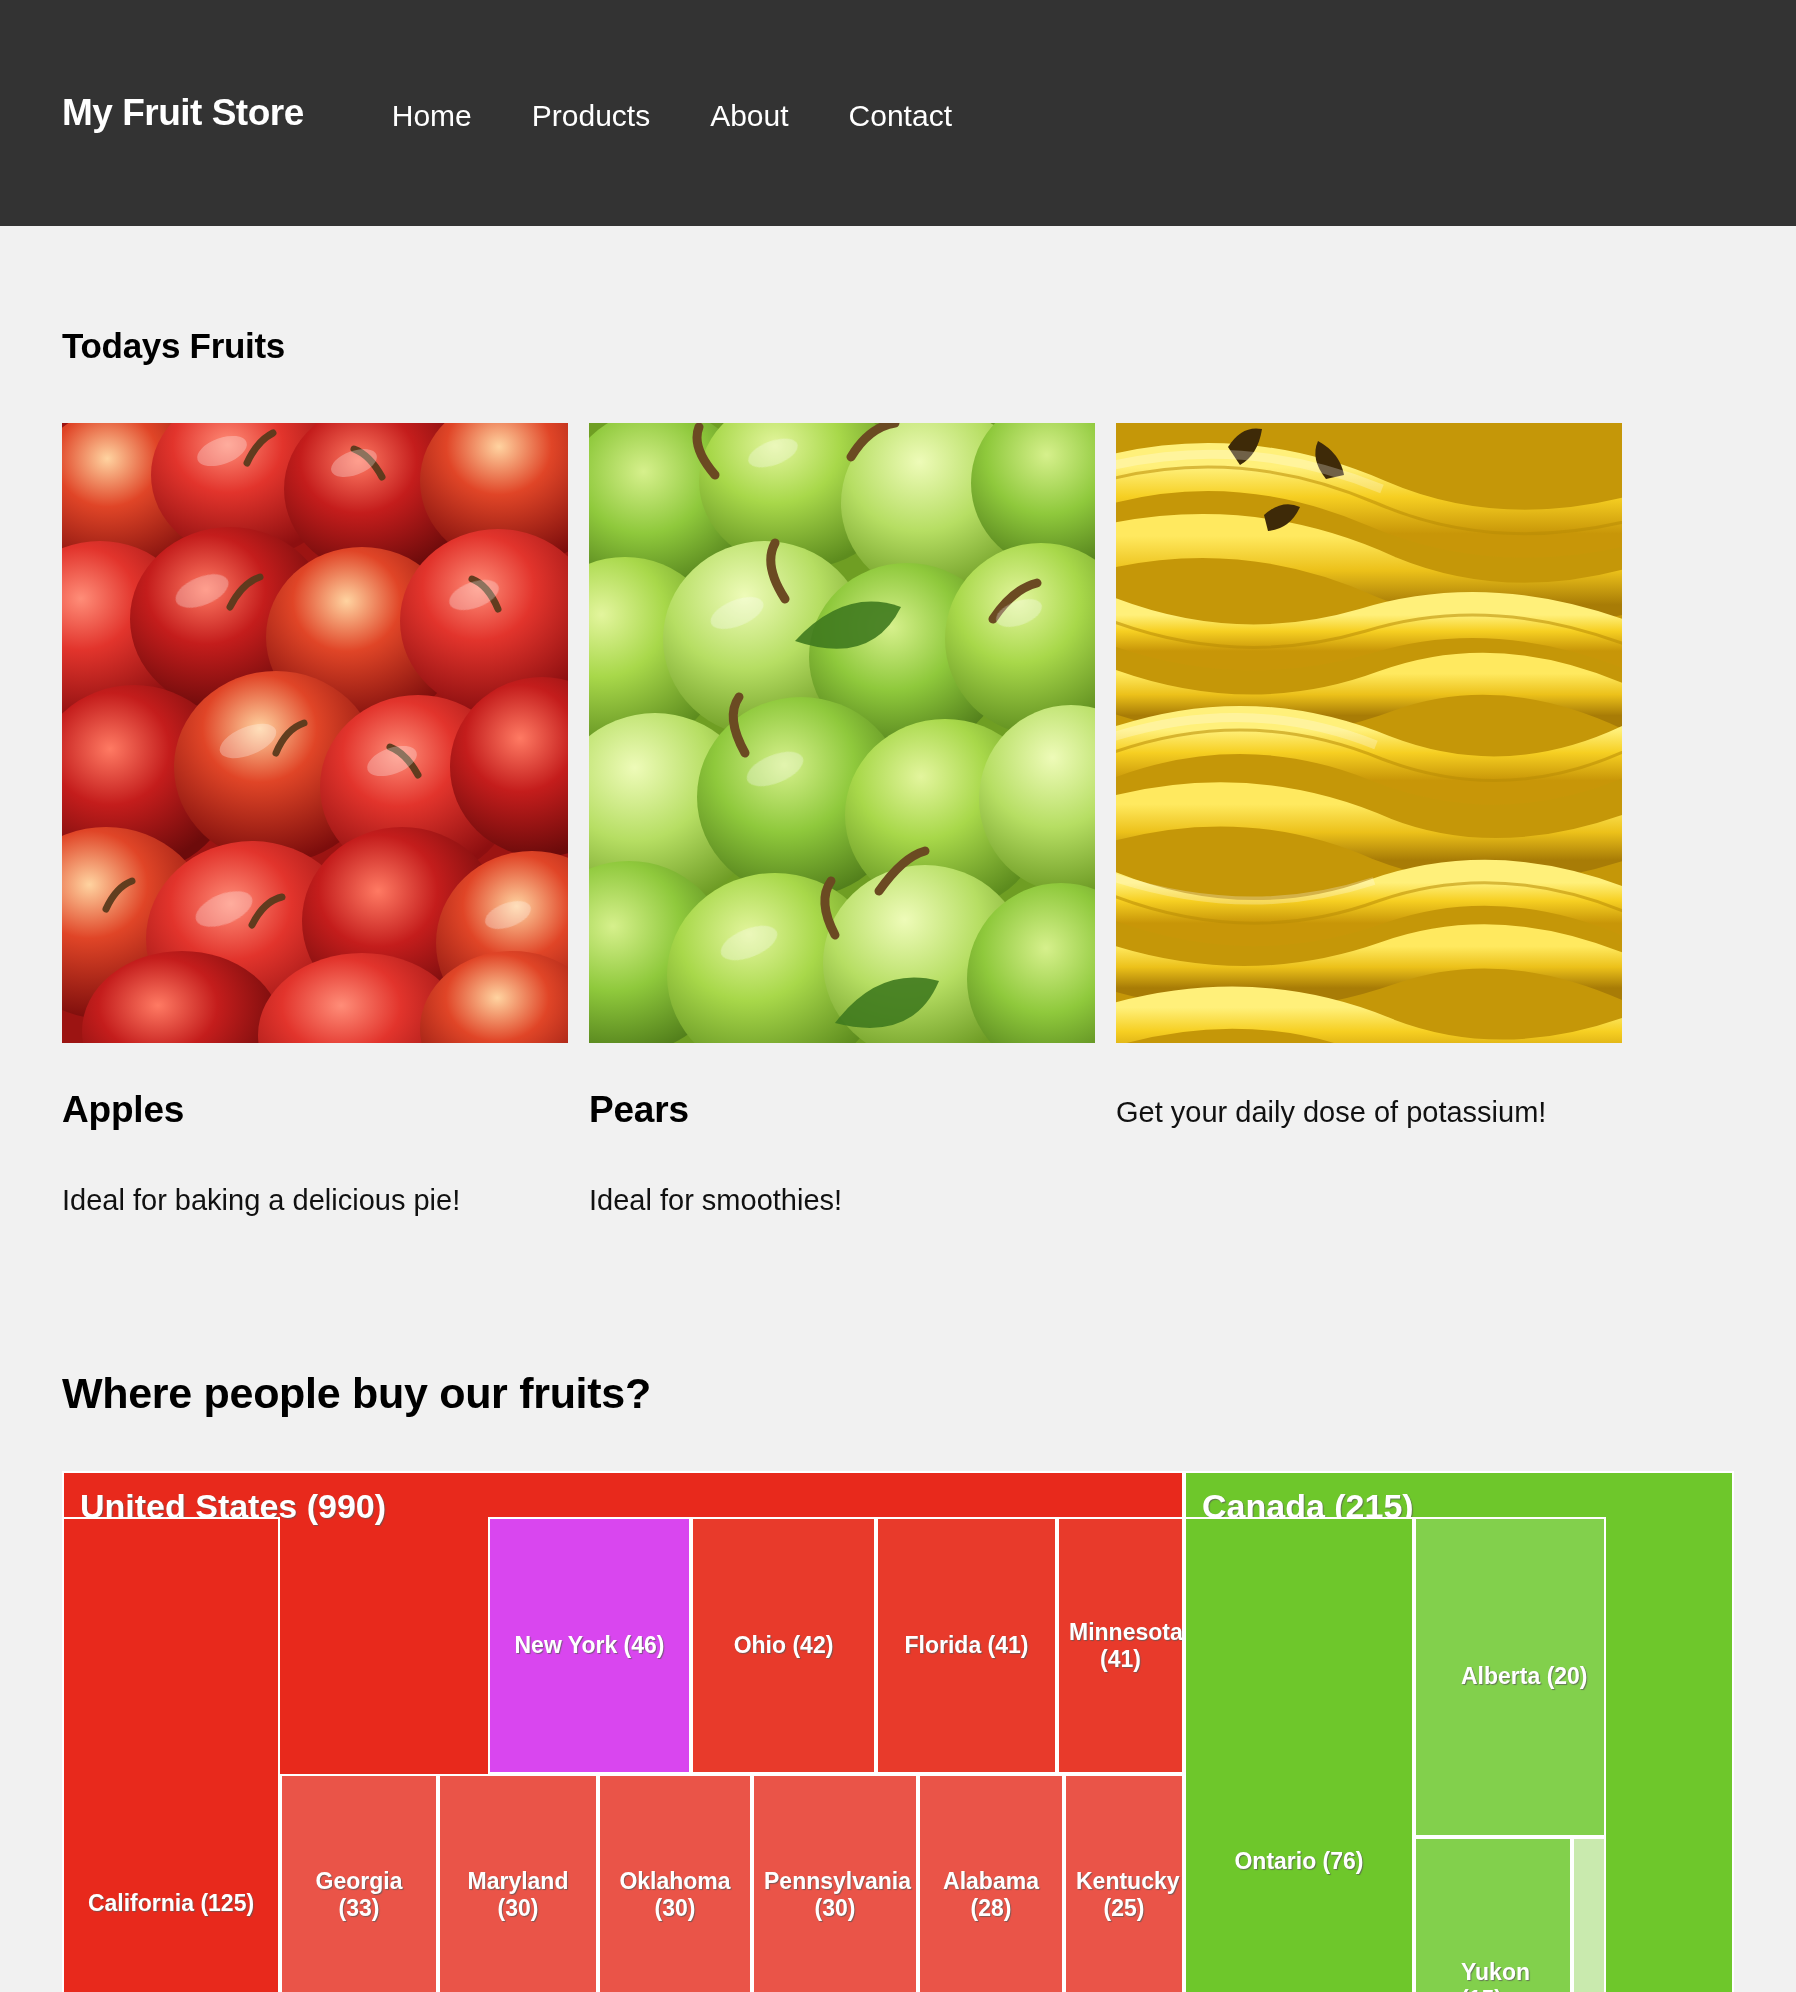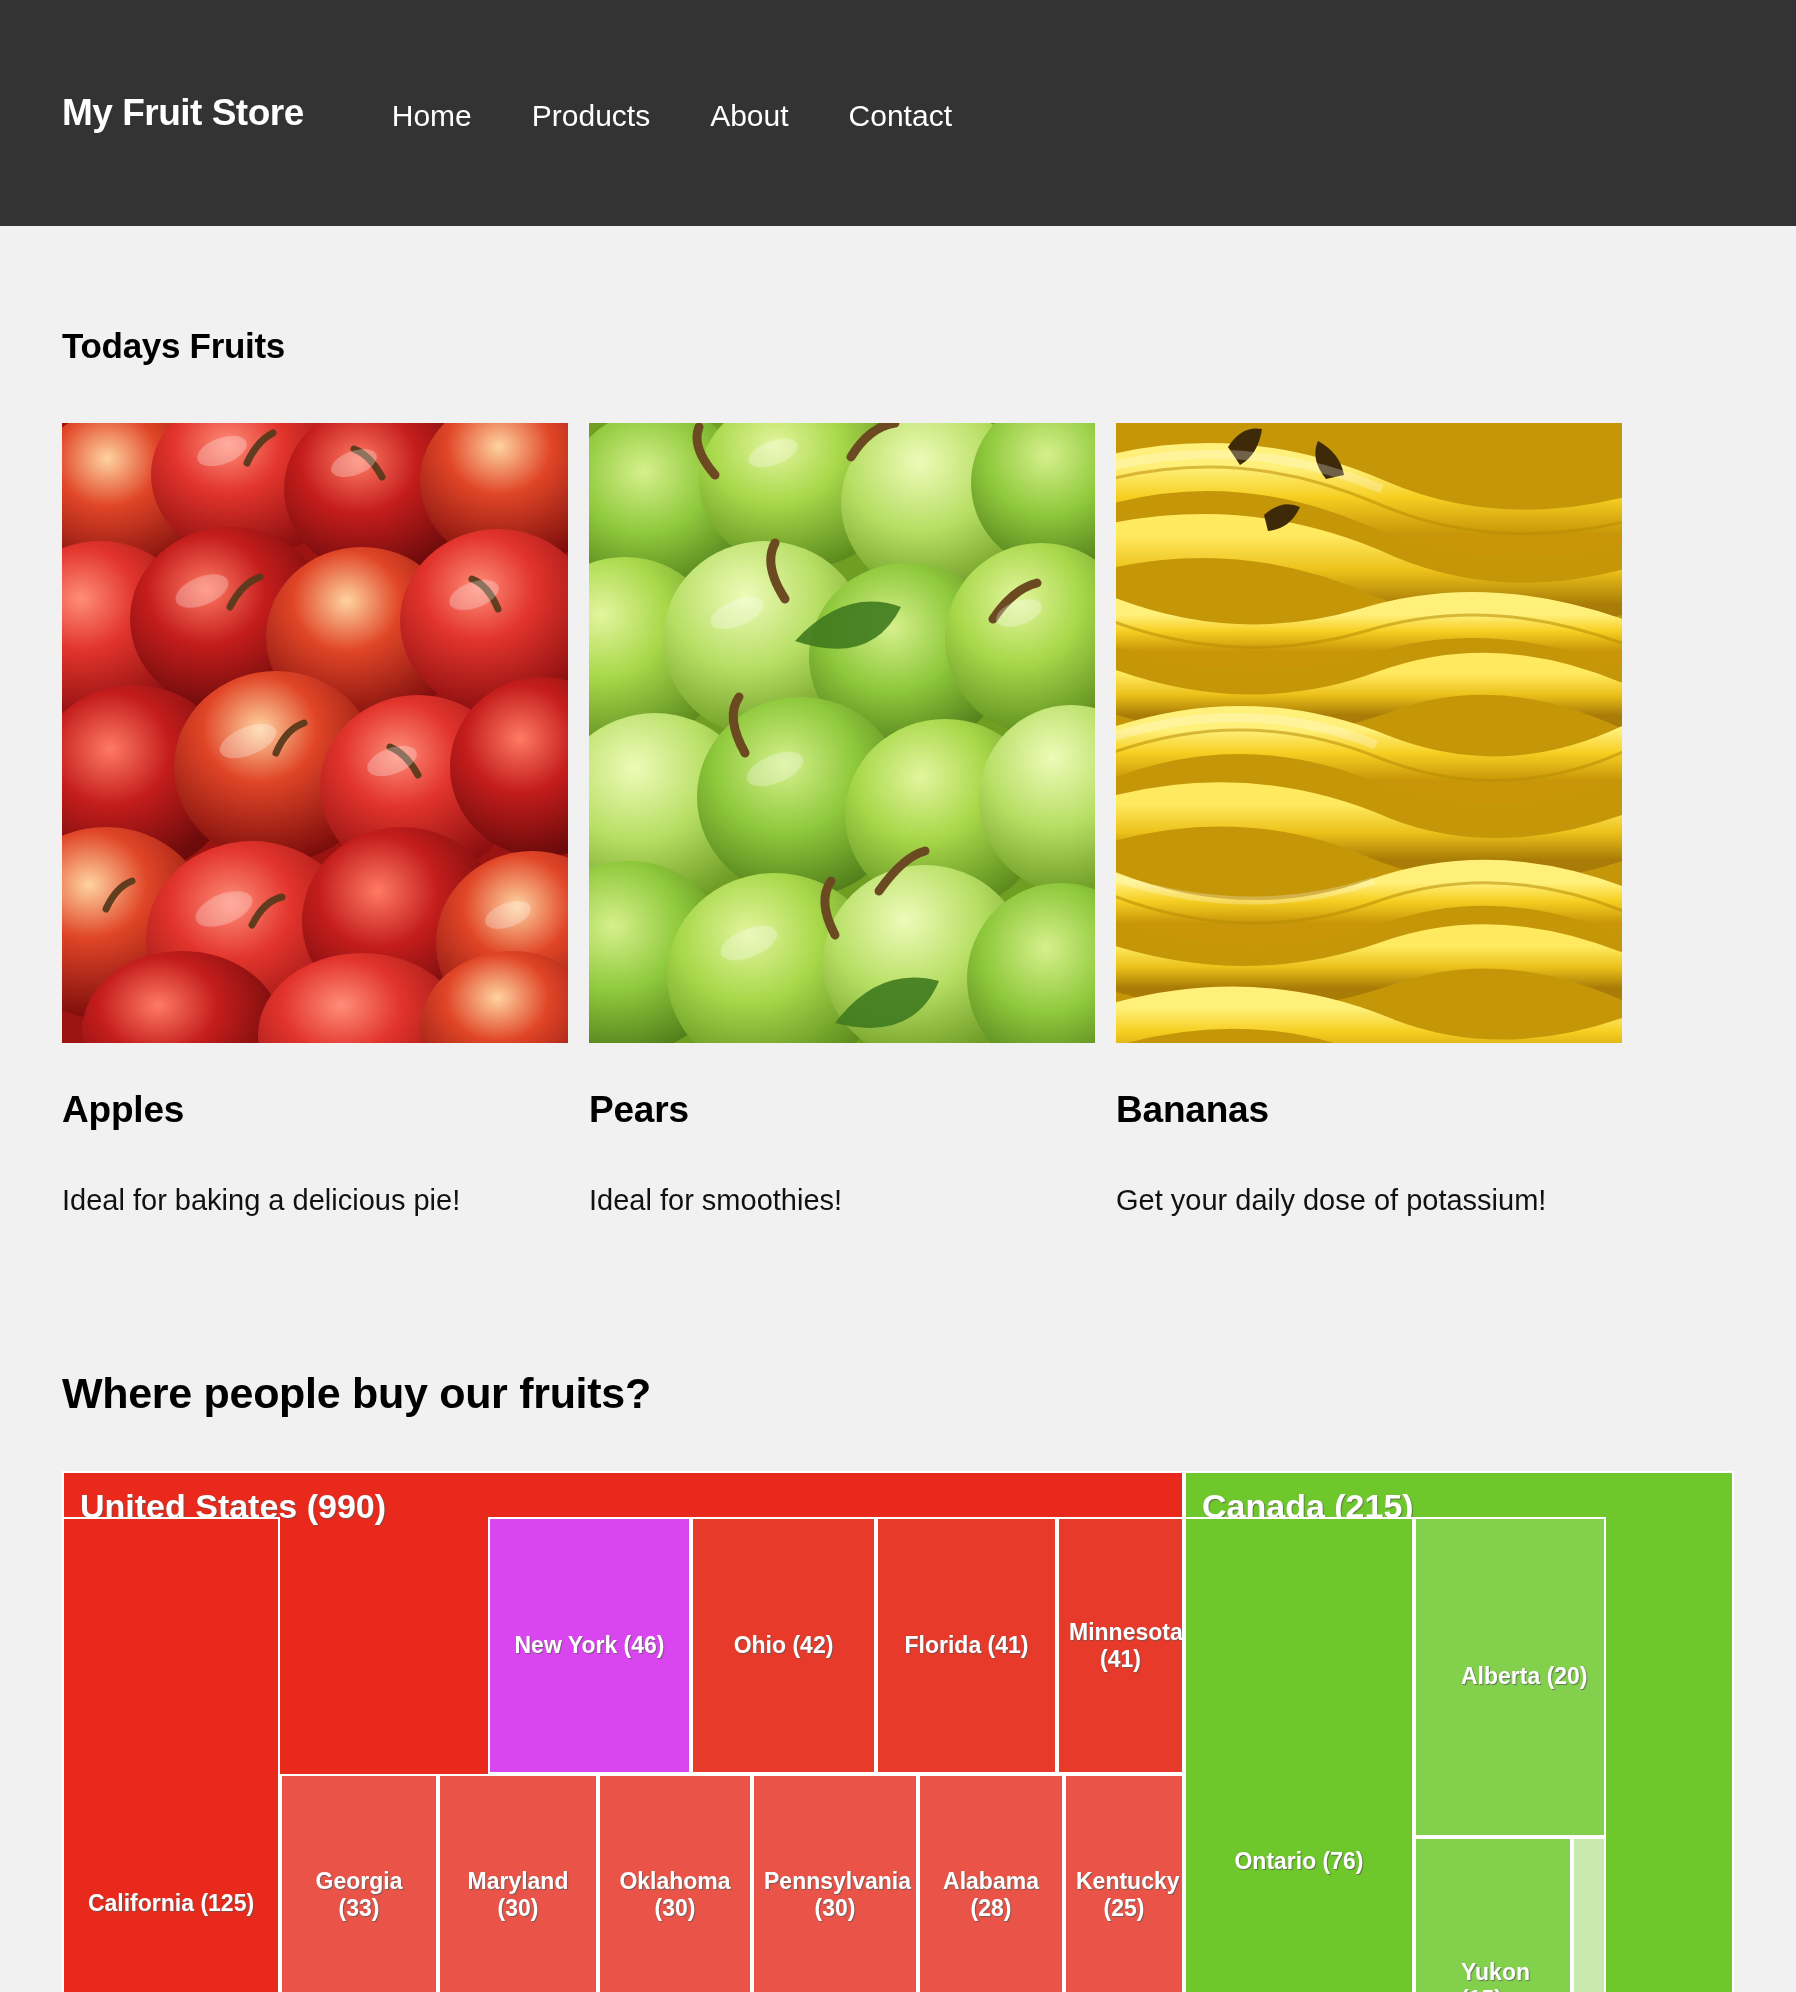--- a/index.html
+++ b/index.html
@@ -332,21 +332,20 @@
             <path d="M210 56 q-16 -20 -8 -38 q22 12 26 34 z"></path>
             <path d="M148 92 q18 -16 36 -8 q-10 22 -32 24 z"></path>
           </g>
           <g fill="#ffffff" opacity="0.26">
             <path d="M-10 44  q140 -34 276 22" stroke="#fff" stroke-width="9" fill="none"></path>
             <path d="M-10 316 q140 -46 270 6" stroke="#fff" stroke-width="9" fill="none"></path>
             <path d="M-10 452 q140 48 268 6" stroke="#fff" stroke-width="8" fill="none"></path>
           </g>
         </svg>
       </div>
-      <h3 class="card-heading">Bananas</h3>
       <p class="card-text">Get your daily dose of potassium!</p>
     </article>
 
   </section>
 
   <h2 class="treemap-title">Where people buy our fruits?</h2>
 
   <div class="treemap" id="treemap">
       <div class="tile parent" style="left: 0px; top: 0px; width: 1122px; height: 820px; background: rgb(232, 41, 28);">
         <span class="lbl">United States (990)</span>

